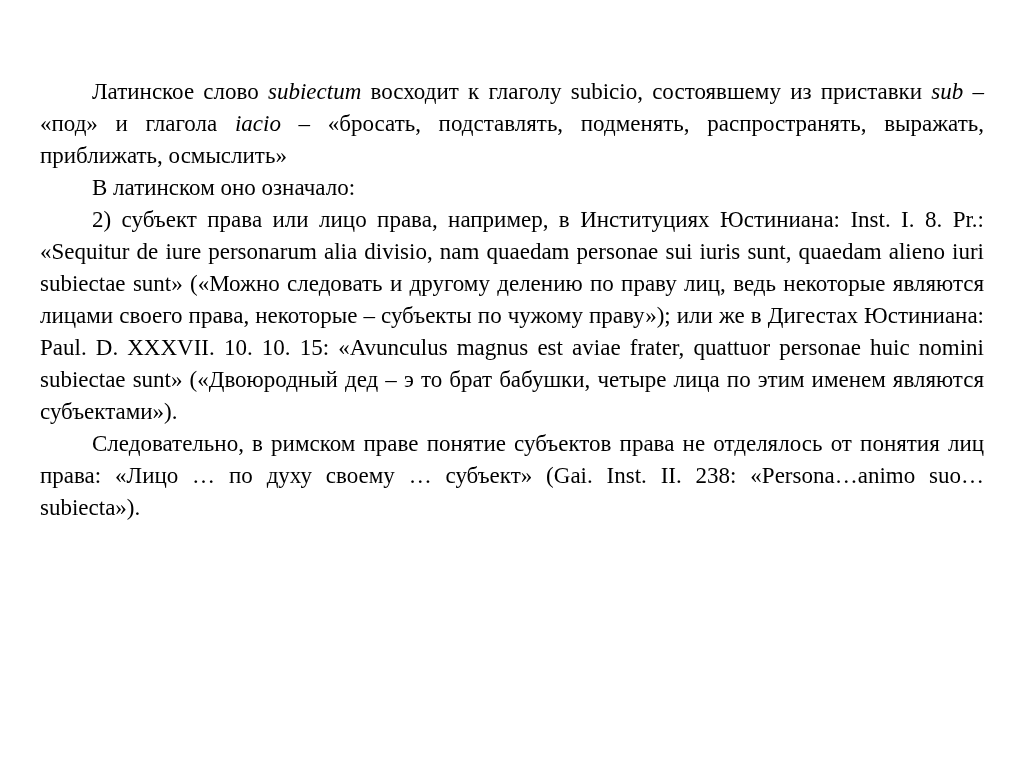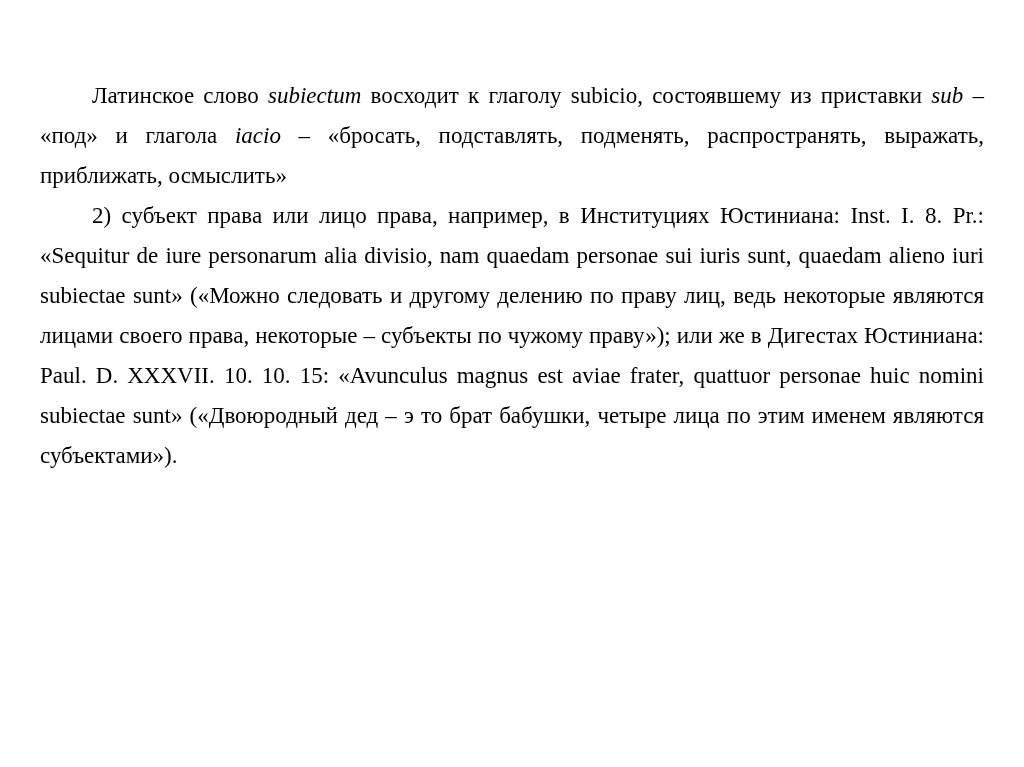--- a/index.html
+++ b/index.html
@@ -17,30 +17,32 @@
     .slide {
       box-sizing: border-box;
       width: 1024px;
       height: 767px;
       padding: 76px 40px 0 40px;
       background: #ffffff;
     }
     .doc p {
       margin: 0;
       font-size: 23px;
-      line-height: 40px;
+      line-height: 32px;
       text-align: justify;
       text-indent: 52px;
       color: #000000;
     }
     .doc .italic {
       font-style: italic;
     }
   </style>
 </head>
 <body>
 
 <div class="slide">
   <div class="doc">
       <p><span>Латинское слово </span><span class="italic">subiectum</span><span> восходит к глаголу subicio, состоявшему из приставки </span><span class="italic">sub</span><span> – «под» и глагола </span><span class="italic">iacio</span><span> – «бросать, подставлять, подменять, распространять, выражать, приближать, осмыслить»</span></p>
+      <p><span>В латинском оно означало:</span></p>
       <p><span>2) субъект права или лицо права, например, в Институциях Юстиниана: Inst. I. 8. Pr.: «Sequitur de iure personarum alia divisio, nam quaedam personae sui iuris sunt, quaedam alieno iuri subiectae sunt» («Можно следовать и другому делению по праву лиц, ведь некоторые являются лицами своего права, некоторые – субъекты по чужому праву»); или же в Дигестах Юстиниана: Paul. D. XXXVII. 10. 10. 15: «Avunculus magnus est aviae frater, quattuor personae huic nomini subiectae sunt» («Двоюродный дед – э то брат бабушки, четыре лица по этим именем являются субъектами»).</span></p>
+      <p><span>Следовательно, в римском праве понятие субъектов права не отделялось от понятия лиц права: «Лицо … по духу своему … субъект» (Gai. Inst. II. 238: «Persona…animo suo… subiecta»).</span></p>
     </div>
 </div>
 
 </body></html>

